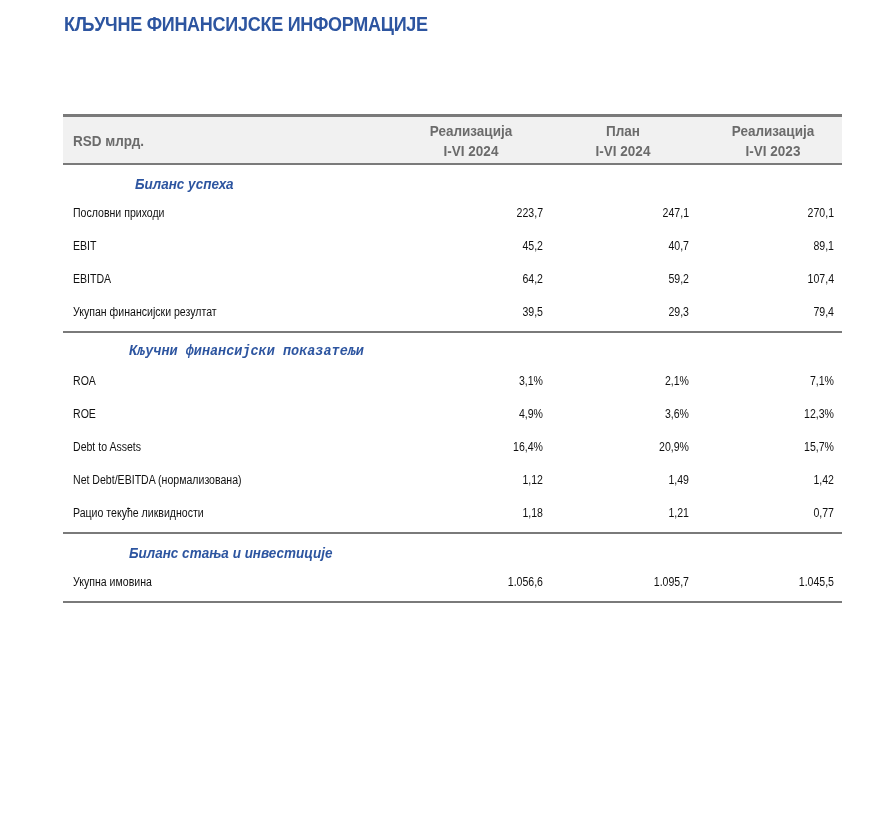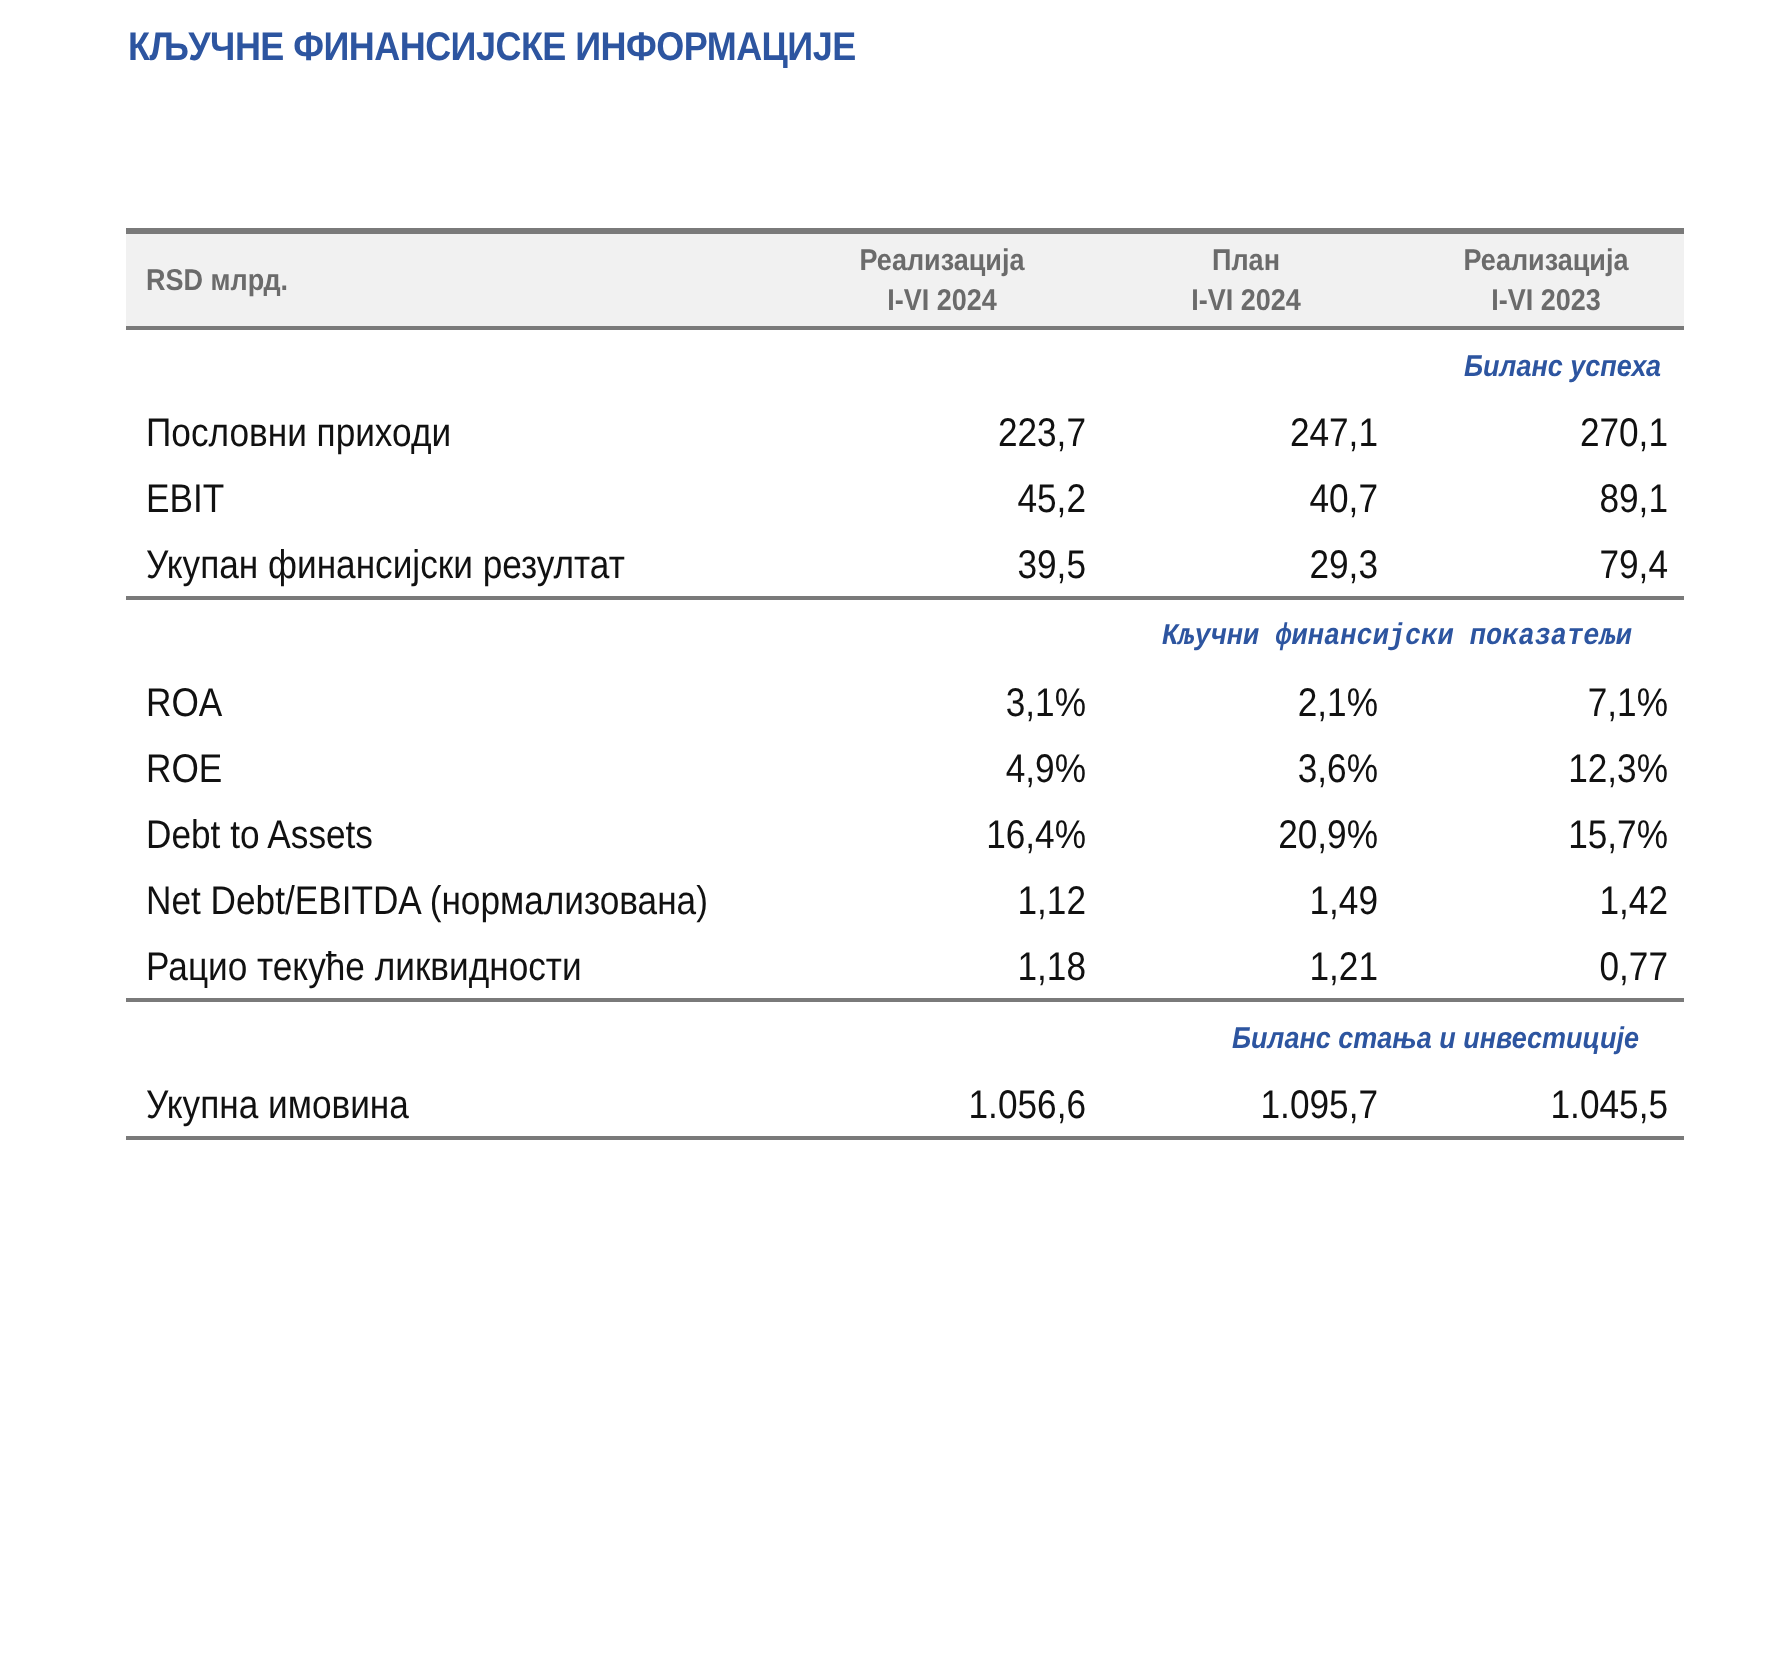--- a/index.html
+++ b/index.html
@@ -21,24 +21,24 @@
       position: relative; color: #6b6b6b; font-weight: bold; font-size: 15px;
     }
     .header .h-label { position: absolute; left: 10px; top: 15px; transform: scaleX(0.9); transform-origin: left center; }
     .header .h-col { position: absolute; top: 4px; text-align: center; line-height: 20px; width: 140px; transform: scaleX(0.9); }
     .h-col.c1 { left: 338px; }
     .h-col.c2 { left: 490px; }
     .h-col.c3 { left: 640px; }
     .section { position: relative; }
     .section-title {
       height: 34px; line-height: 38px; padding-left: 72px;
-      font-style: italic; font-weight: bold; color: #2d55a0; font-size: 15px; text-align: right;
+      font-style: italic; font-weight: bold; color: #2d55a0; font-size: 15px;
     }
     .section-title span { display: inline-block; transform: scaleX(0.9); transform-origin: left center; }
-    .row { height: 33px; position: relative; font-size: 20px; }
+    .row { height: 33px; position: relative; font-size: 12px; }
     .row .label { position: absolute; left: 10px; top: 7px; transform: scaleX(0.88); transform-origin: left center; white-space: nowrap; }
     .row .v { position: absolute; top: 7px; text-align: right; width: 100px; transform: scaleX(0.88); transform-origin: right center; }
     .v.c1 { left: 380px; }
     .v.c2 { left: 526px; }
     .v.c3 { left: 671px; }
     .divider { border-top: 2px solid #7a7a7a; }
     .sec2 .section-title { padding-left: 66px; font-family: Liberation Mono, monospace; }
     .sec3 .section-title { padding-left: 66px; }
   </style>
 </head>
@@ -69,20 +69,26 @@
       <div class="label">Пословни приходи</div>
       <div class="v c1">223,7</div>
       <div class="v c2">247,1</div>
       <div class="v c3">270,1</div>
     </div>
     <div class="row">
       <div class="label">EBIT</div>
       <div class="v c1">45,2</div>
       <div class="v c2">40,7</div>
       <div class="v c3">89,1</div>
+    </div>
+    <div class="row">
+      <div class="label">EBITDA</div>
+      <div class="v c1">64,2</div>
+      <div class="v c2">59,2</div>
+      <div class="v c3">107,4</div>
     </div>
     <div class="row">
       <div class="label">Укупан финансијски резултат</div>
       <div class="v c1">39,5</div>
       <div class="v c2">29,3</div>
       <div class="v c3">79,4</div>
     </div>
   </div>
   <div class="divider"></div>
 

